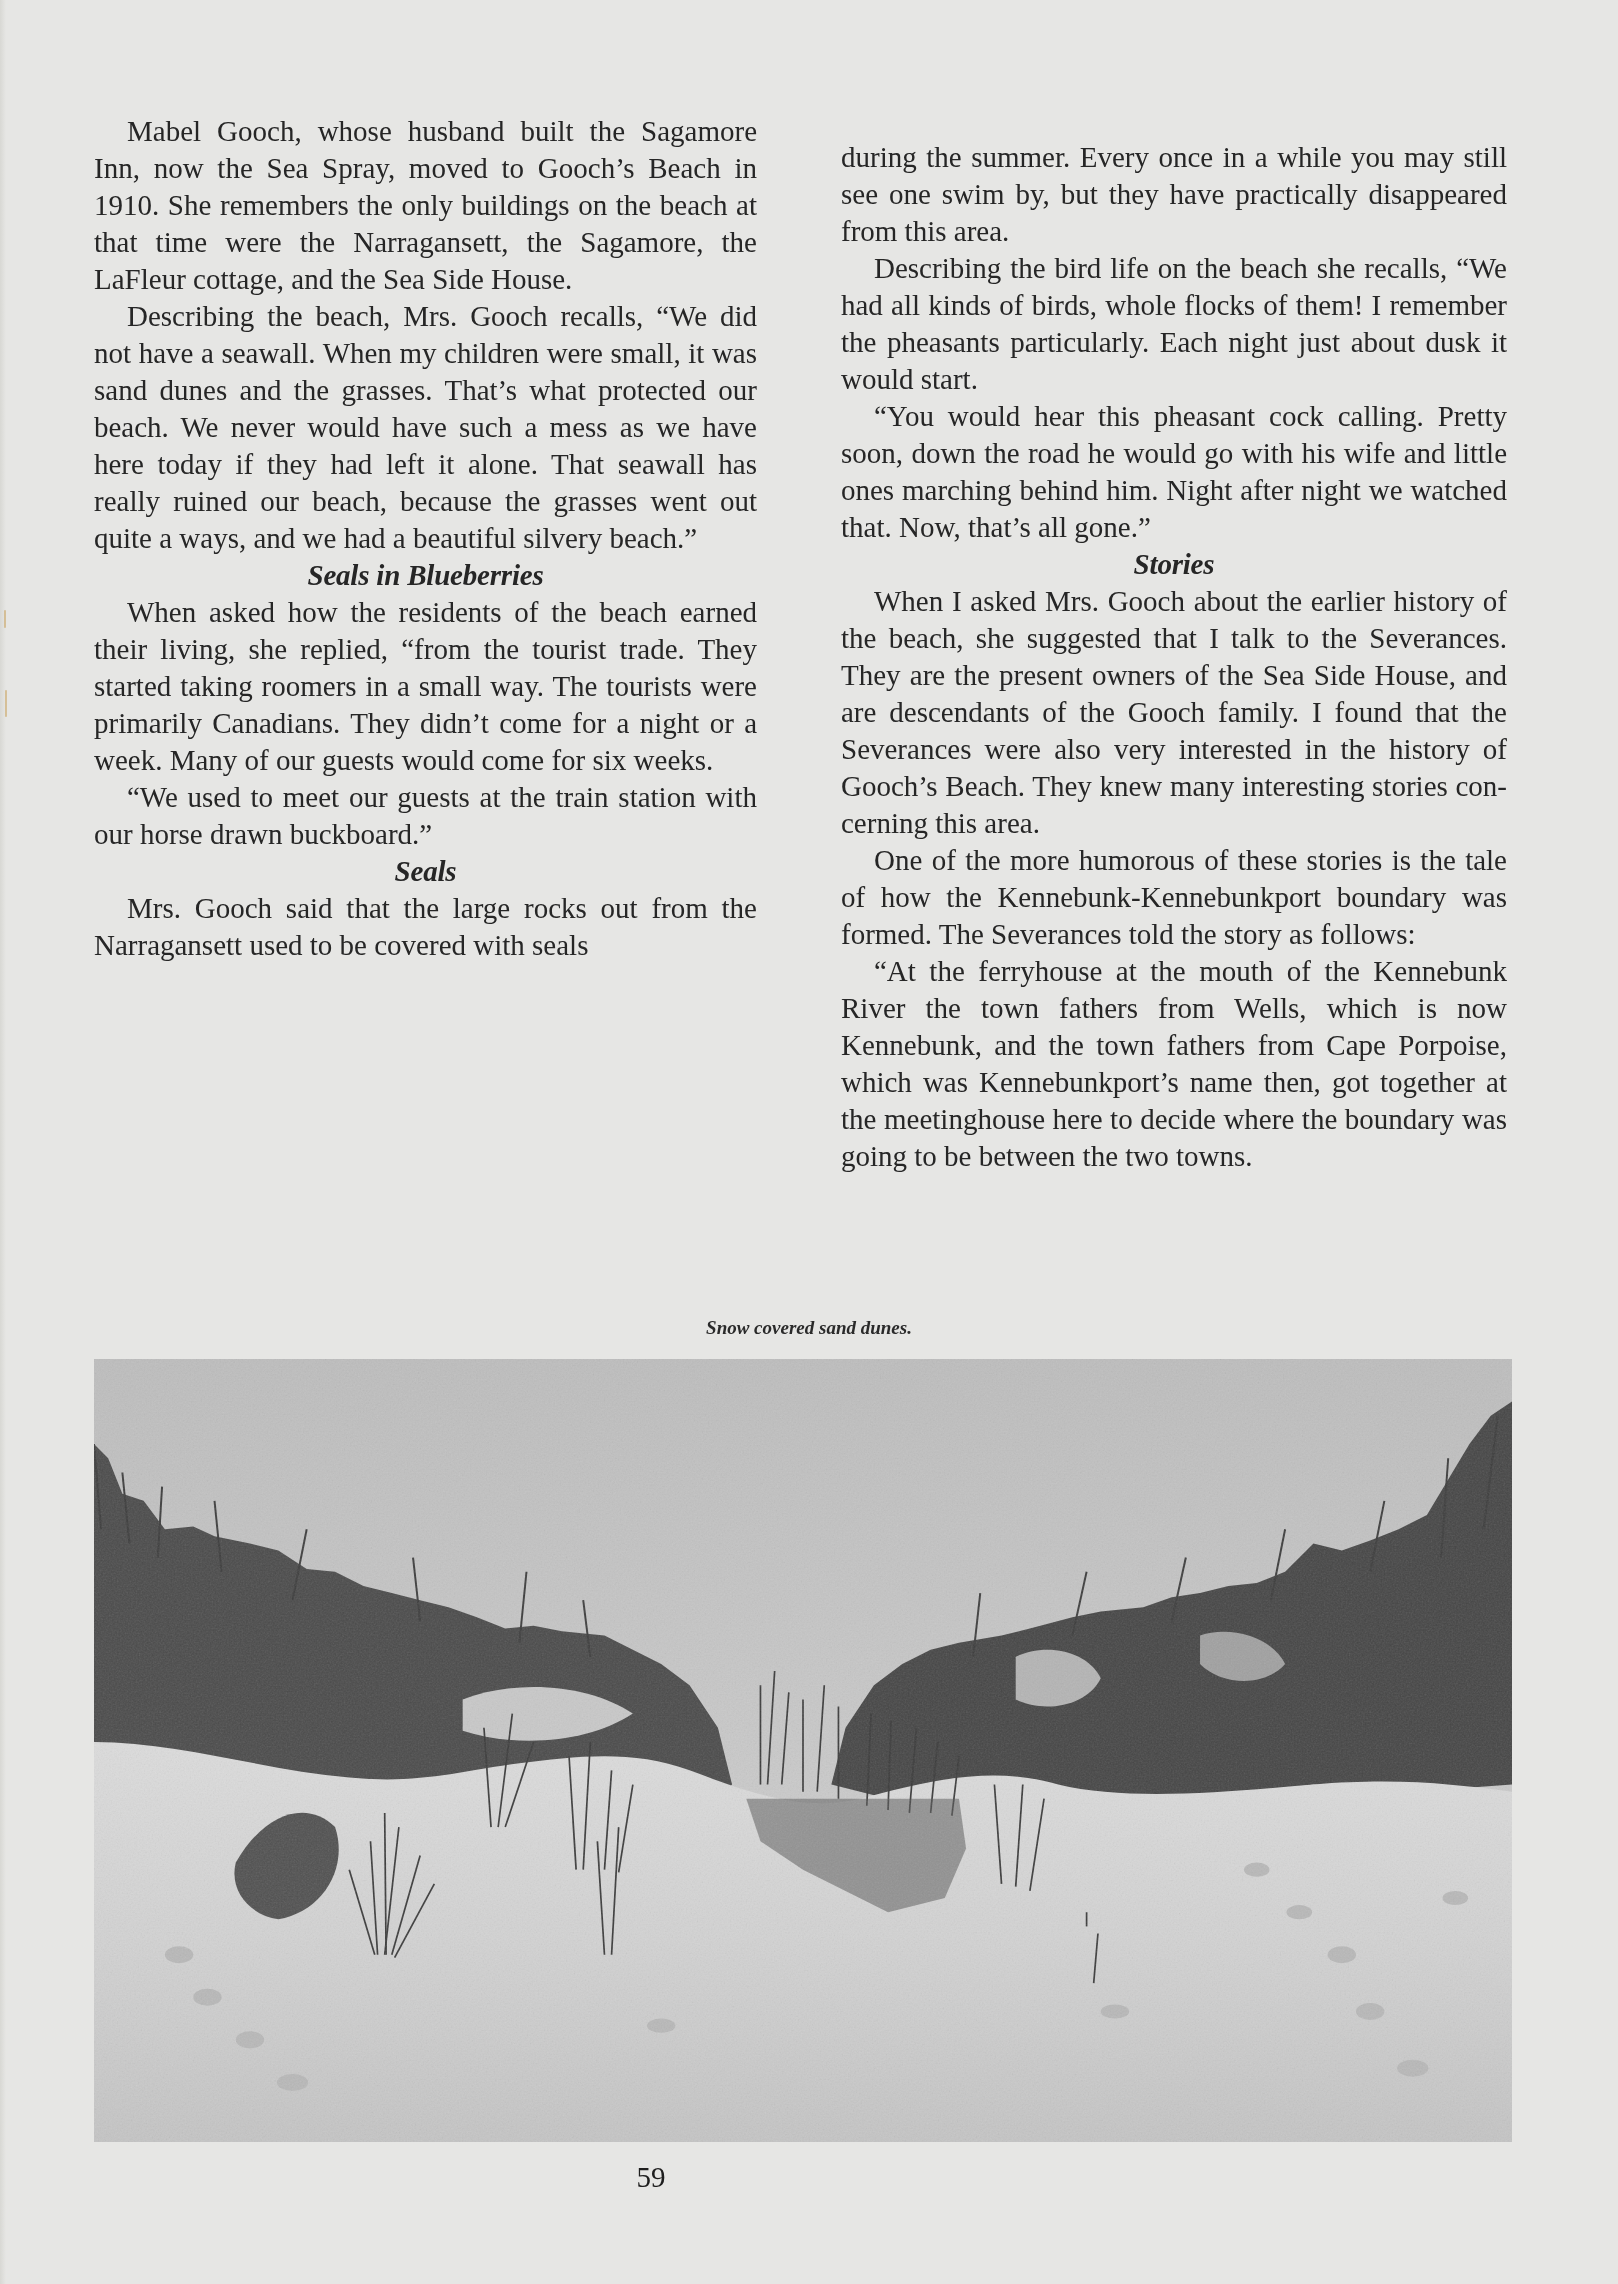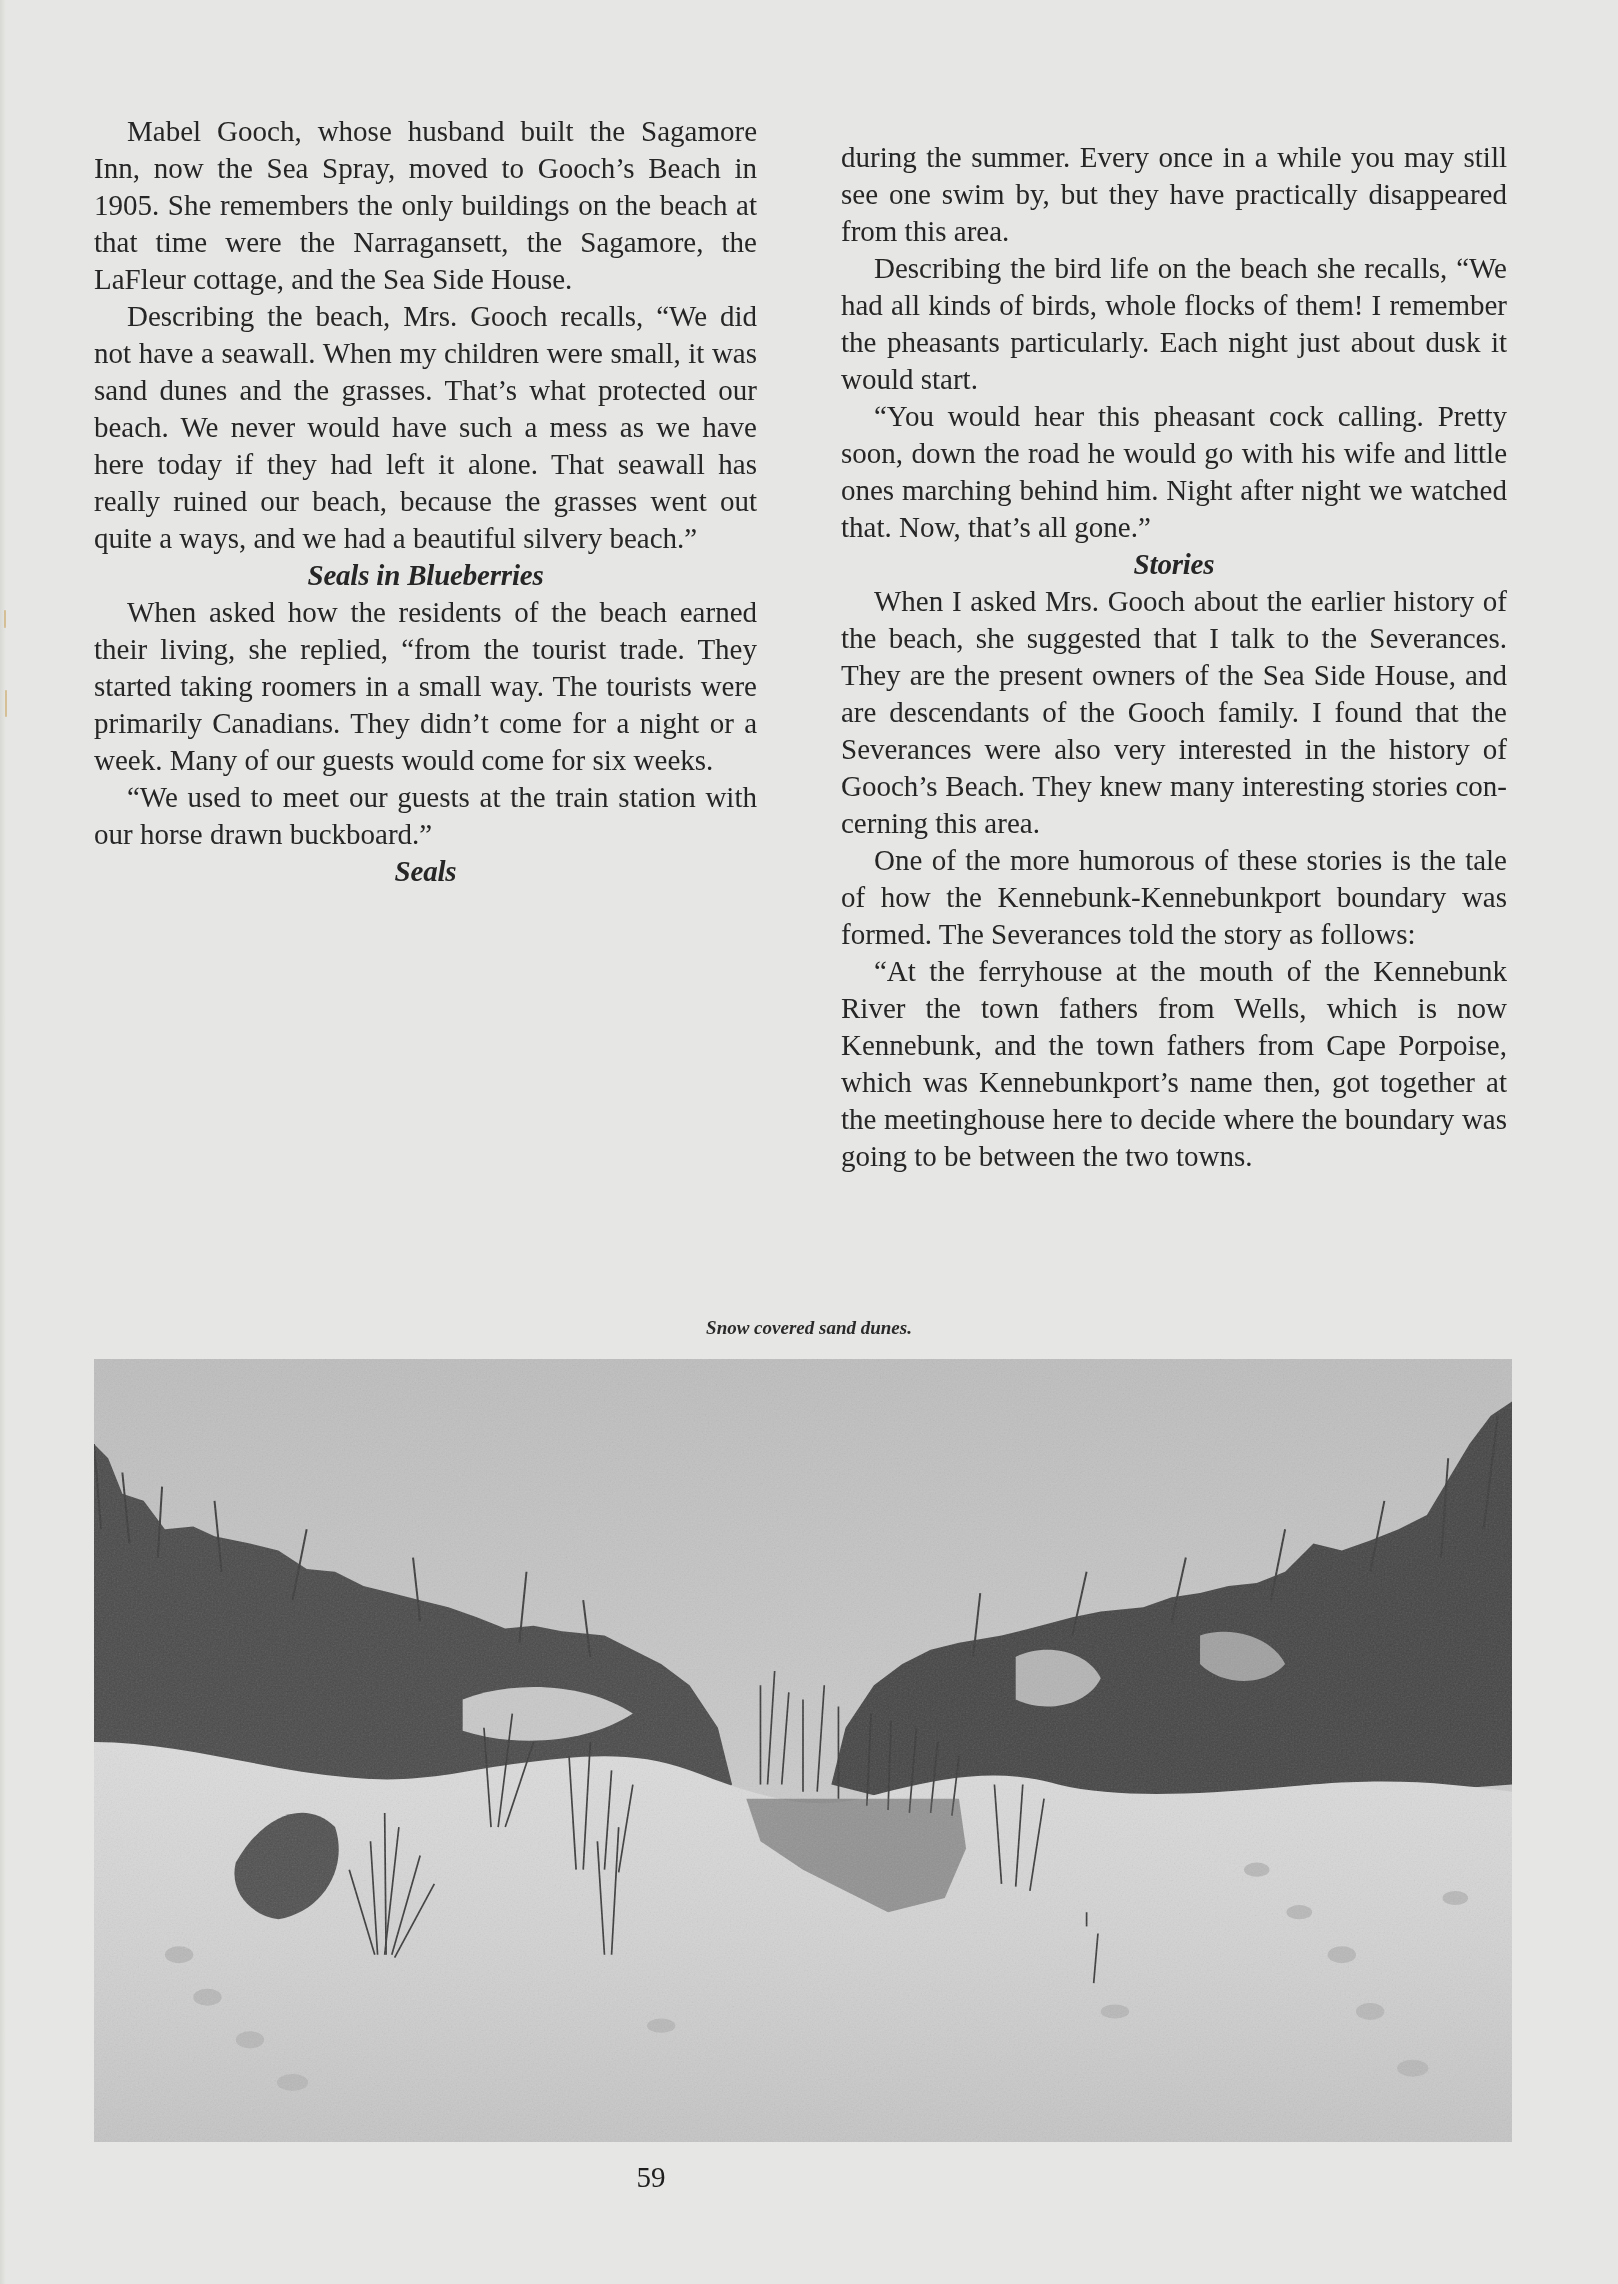--- a/index.html
+++ b/index.html
@@ -86,26 +86,27 @@
     }
   </style>
 </head>
 <body>
 
 <div class="page-edge-left"></div>
 <div class="scan-mark" style="left:3.7px;top:610px;width:2.7px;height:18px;"></div>
 <div class="scan-mark" style="left:4.6px;top:690px;width:2.3px;height:27px;"></div>
 
 <div class="column col-left">
-  <p>Mabel Gooch, whose husband built the Sagamore Inn, now the Sea Spray, moved to Gooch’s Beach in 1905. She remembers the only buildings on the beach at that time were the Narragansett, the Sagamore, the LaFleur cot­tage, and the Sea Side House.</p>
+  <p>Mabel Gooch, whose husband built the Sagamore Inn, now the Sea Spray, moved to Gooch’s Beach in 1910. She remembers the only buildings on the beach at that time were the Narragansett, the Sagamore, the LaFleur cot­tage, and the Sea Side House.</p>
   <p>Describing the beach, Mrs. Gooch recalls, “We did not have a seawall. When my children were small, it was sand dunes and the grasses. That’s what protected our beach. We never would have such a mess as we have here today if they had left it alone. That seawall has really ruined our beach, because the grasses went out quite a ways, and we had a beautiful silvery beach.”</p>
   <h3>Seals in Blueberries</h3>
   <p>When asked how the residents of the beach earned their living, she replied, “from the tourist trade. They started taking roomers in a small way. The tourists were primarily Canadians. They didn’t come for a night or a week. Many of our guests would come for six weeks.</p>
   <p>“We used to meet our guests at the train sta­tion with our horse drawn buckboard.”</p>
   <h3>Seals</h3>
+  <p>Mrs. Gooch said that the large rocks out from the Narragansett used to be covered with seals</p>
 </div>
 
 <div class="column col-right">
   <p style="text-indent:0">during the summer. Every once in a while you may still see one swim by, but they have prac­tically disappeared from this area.</p>
   <p>Describing the bird life on the beach she recalls, “We had all kinds of birds, whole flocks of them! I remember the pheasants particularly. Each night just about dusk it would start.</p>
   <p>“You would hear this pheasant cock calling. Pretty soon, down the road he would go with his wife and little ones marching behind him. Night after night we watched that. Now, that’s all gone.”</p>
   <h3>Stories</h3>
   <p>When I asked Mrs. Gooch about the earlier history of the beach, she suggested that I talk to the Severances. They are the present owners of the Sea Side House, and are descendants of the Gooch family. I found that the Severances were also very interested in the history of Gooch’s Beach. They knew many interesting stories con­cerning this area.</p>
   <p>One of the more humorous of these stories is the tale of how the Kennebunk-Kennebunkport boundary was formed. The Severances told the story as follows:</p>
   <p>“At the ferryhouse at the mouth of the Kennebunk River the town fathers from Wells, which is now Kennebunk, and the town fathers from Cape Porpoise, which was Kennebunkport’s name then, got together at the meetinghouse here to decide where the boundary was going to be between the two towns.</p>

